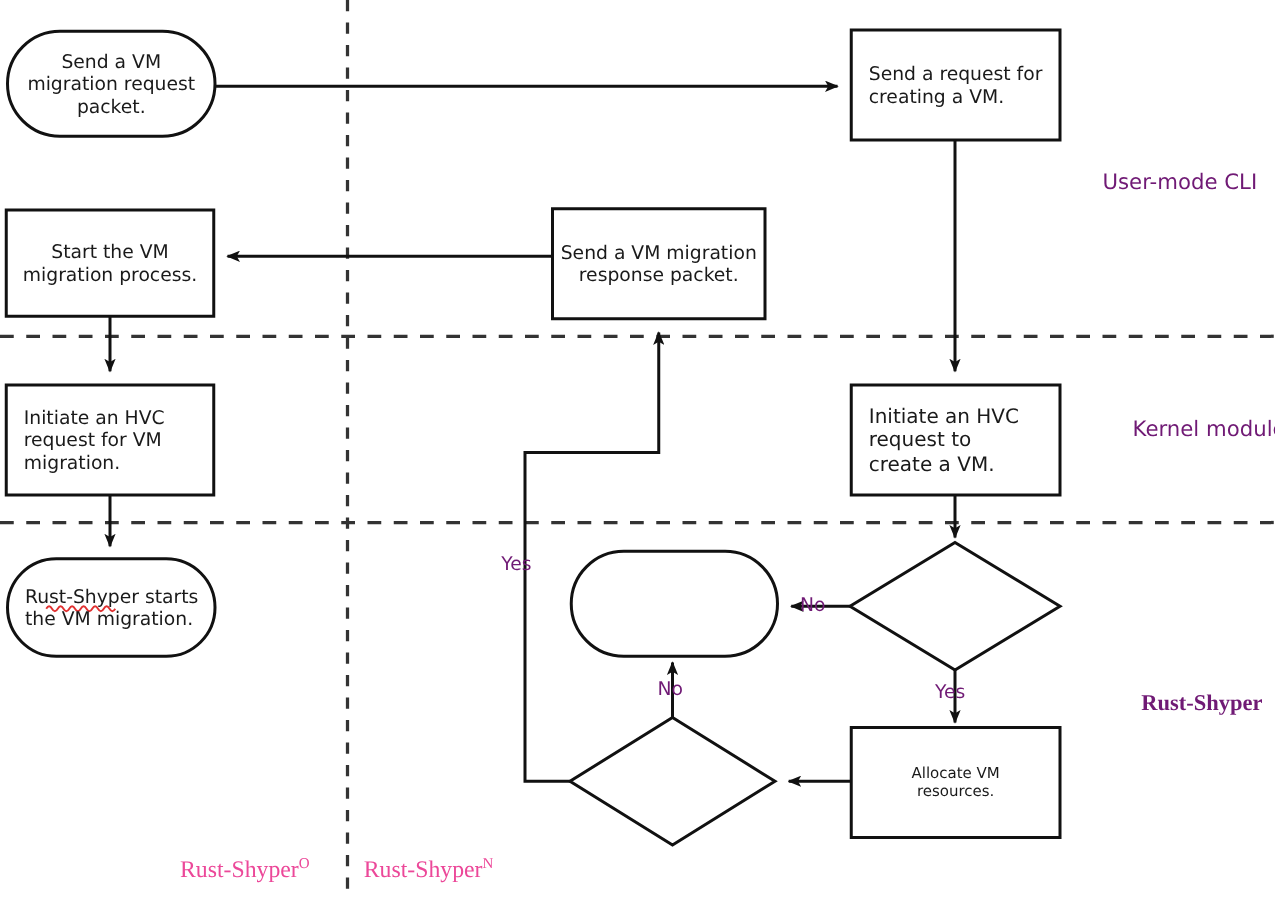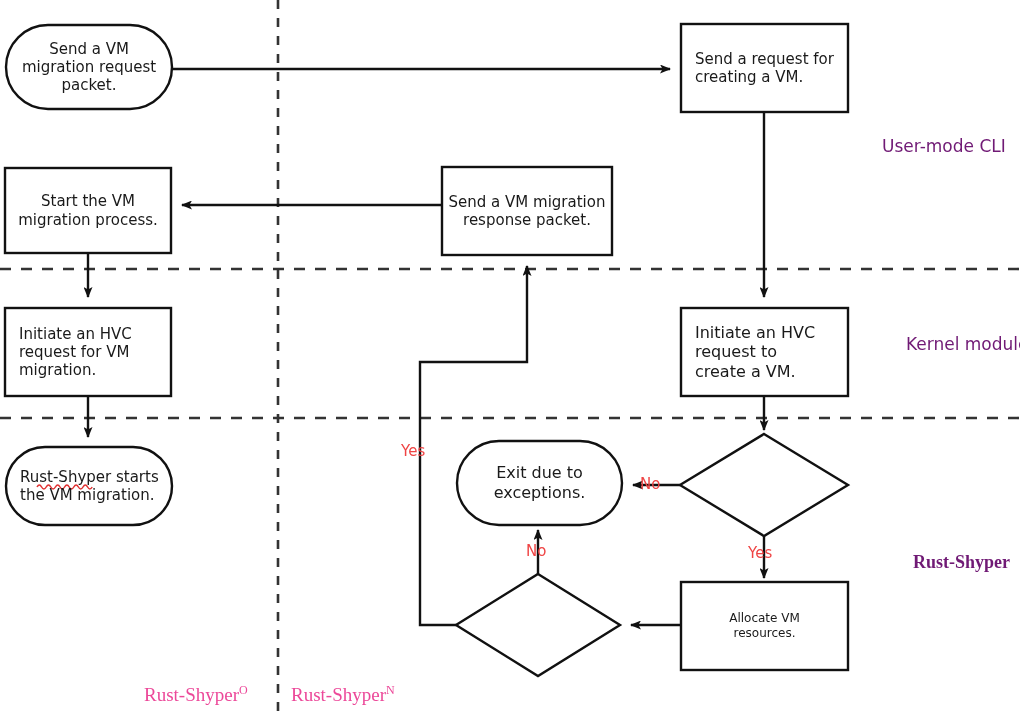--- a/index.html
+++ b/index.html
@@ -38,21 +38,21 @@
     line-height: 1.22;
     pointer-events: none;
     white-space: pre-line;
   }
   .node-label.left-align {
     justify-content: flex-start;
     text-align: left;
   }
   .edge-label {
     position: absolute;
-    color: #ef4444;
+    color: #701a75;
     font-family: "DejaVu Sans", sans-serif;
     font-size: 15px;
     line-height: 1;
     white-space: nowrap;
   }
   .lane-label {
     position: absolute;
     color: #701a75;
     font-family: "DejaVu Sans", sans-serif;
     font-size: 17px;
@@ -165,22 +165,20 @@
 request for VM
 migration.</div>
 
   <div class="node-label left-align" style="left:695px; top:308px; width:152px; height:88px; font-size:16px;">Initiate an HVC
 request to
 create a VM.</div>
 
   <div class="node-label left-align" style="left:20px; top:447px; width:150px; height:78px;">Rust-Shyper starts
 the VM migration.</div>
 
-  <div class="node-label" style="left:457px; top:441px; width:165px; height:84px; font-size:16px;">Exit due to
-exceptions.</div>
 
 
 
   <div class="node-label" style="left:681px; top:582px; width:167px; height:88px; font-size:12px;">Allocate VM
 resources.</div>
 
   <div class="edge-label" style="left:640px; top:477px;">No</div>
 
   <div class="edge-label" style="left:748px; top:546px;">Yes</div>
 

